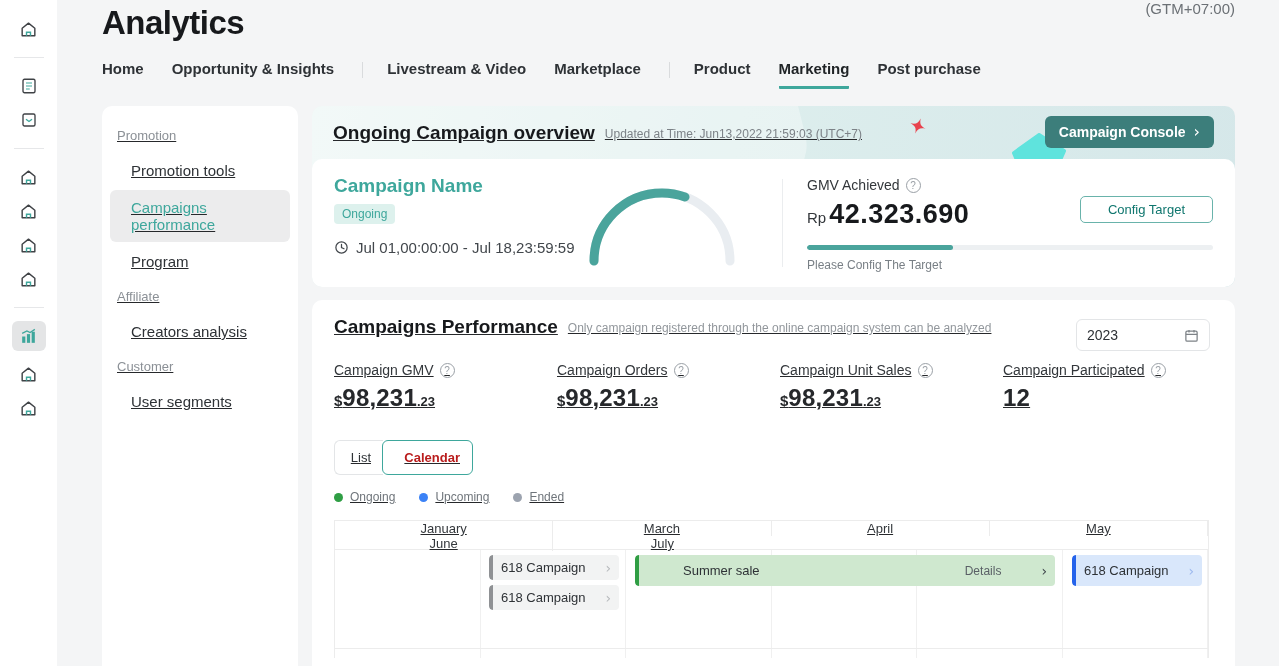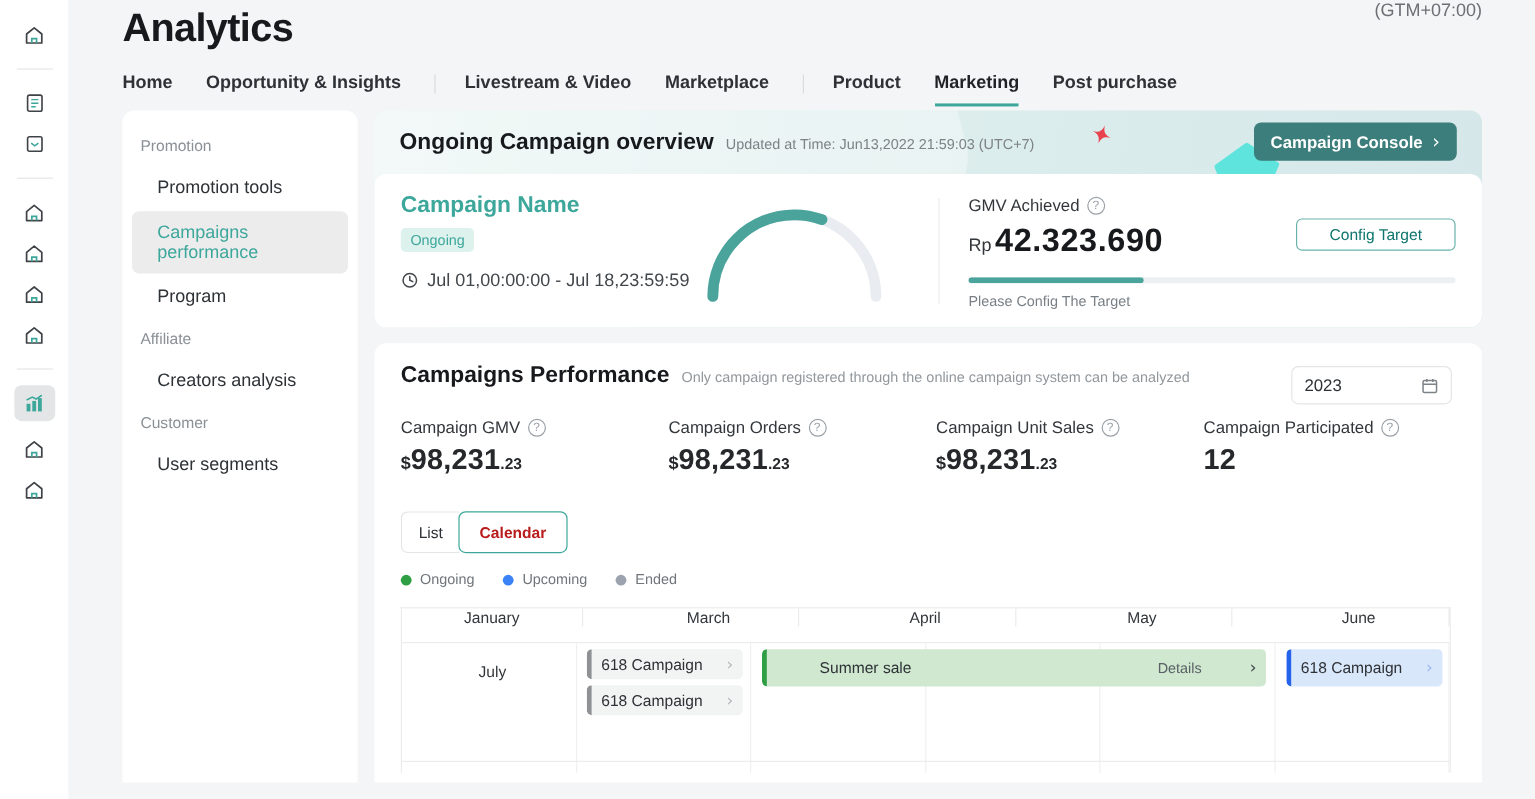--- a/index.html
+++ b/index.html
@@ -20,21 +20,21 @@
     letter-spacing:-0.5px; line-height:46px; color:#17191c; }
   .timezone { position:absolute; right:44px; top:0; font-size:15px; color:#6b7075; }
 
   .nav { position:absolute; left:102px; top:60px; display:flex; align-items:flex-start; }
   .nav-tab { font-size:15px; font-weight:600; color:#2e3236; margin-right:28px; padding-bottom:9px;
     cursor:pointer; white-space:nowrap; }
   .nav-tab.active { color:#1f2326; border-bottom:3px solid #3ea79c; border-radius:1px; }
   .nav-sep { width:1px; height:16px; background:#d9dbdd; margin:2px 24px 0 0; }
 
   
-  .content { position:absolute; left:102px; top:92px; width:1133px; height:560px; display:flex; }
+  .content { position:absolute; left:102px; top:106px; width:1133px; height:560px; display:flex;text-decoration:underline; }
 
   .side-panel { width:196px; background:#fff; border-radius:10px 10px 0 0; padding:14px 8px;
     margin-right:14px; flex:none; }
   .side-section-label { font-size:13px; color:#8b9096; padding:8px 7px 10px; }
   .side-item { font-size:15px; color:#2e3236; padding:9px 7px 9px 21px; border-radius:6px;
     margin-bottom:2px; cursor:pointer; }
   .side-item.active { background:#ececed; color:#3ea79c; }
 
   .main-col { flex:1; }
 
@@ -92,34 +92,34 @@
   .year-picker .yr { flex:1; font-size:14px; color:#2e3236; }
 
   .metrics { display:grid; grid-template-columns:223px 223px 223px 1fr; margin-top:24px; }
   .metric-label { display:flex; align-items:center; gap:6px; font-size:14px; color:#33373b; }
   .metric-value { margin-top:6px; }
   .m-prefix { font-size:15px; font-weight:600; }
   .m-main { font-size:24px; font-weight:700; letter-spacing:0.2px; }
   .m-dec { font-size:13px; font-weight:600; }
 
   .view-toggle { margin-top:28px; display:flex; }
-  .toggle-btn { font-size:13px; padding:9px 0; text-align:center; background:#fff; cursor:pointer; }
+  .toggle-btn { font-size:13px; padding:9px 12px; text-align:right; background:#fff; cursor:pointer; }
   .toggle-list { width:49px; border:1px solid #e3e5e7; border-right:none; border-radius:6px 0 0 6px; color:#2e3236; }
   .toggle-calendar { width:91px; border:1px solid #3ea79c; border-radius:6px; color:#b91c1c; font-weight:600;
     margin-left:-1px; }
 
   .legend { display:flex; gap:24px; margin-top:15px; align-items:center; }
   .legend-item { display:flex; align-items:center; gap:7px; font-size:12px; color:#6f757b; }
   .dot { width:9px; height:9px; border-radius:50%; }
   .dot-ongoing { background:#2f9e44; }
   .dot-upcoming { background:#3b82f6; }
   .dot-ended { background:#9ca3af; }
 
   .cal-table { margin-top:16px; width:875px; border:1px solid #ececec; border-bottom:none; }
-  .cal-head { display:grid; grid-template-columns:repeat(5,1fr); height:29px; border-bottom:1px solid #ececec;gap:30px; }
+  .cal-head { display:grid; grid-template-columns:repeat(4,1fr); height:29px; border-bottom:1px solid #ececec; }
   .cal-head-cell { display:flex; align-items:center; justify-content:center; font-size:13px; color:#33373b;
     border-right:1px solid #ececec; }
   .cal-head-cell:last-child { border-right:none; }
   .cal-body { position:relative; height:108px; display:grid; grid-template-columns:repeat(6,1fr); }
   .cal-cell { border-right:1px solid #f0f0f0; }
   .cal-cell:last-child { border-right:none; }
   .cal-row-line { position:absolute; left:0; top:98px; width:100%; height:1px; background:#ececec; }
 
   .event { position:absolute; display:flex; align-items:center; border-radius:4px; font-size:13px;
     color:#2e3236; cursor:pointer; overflow:hidden; }

